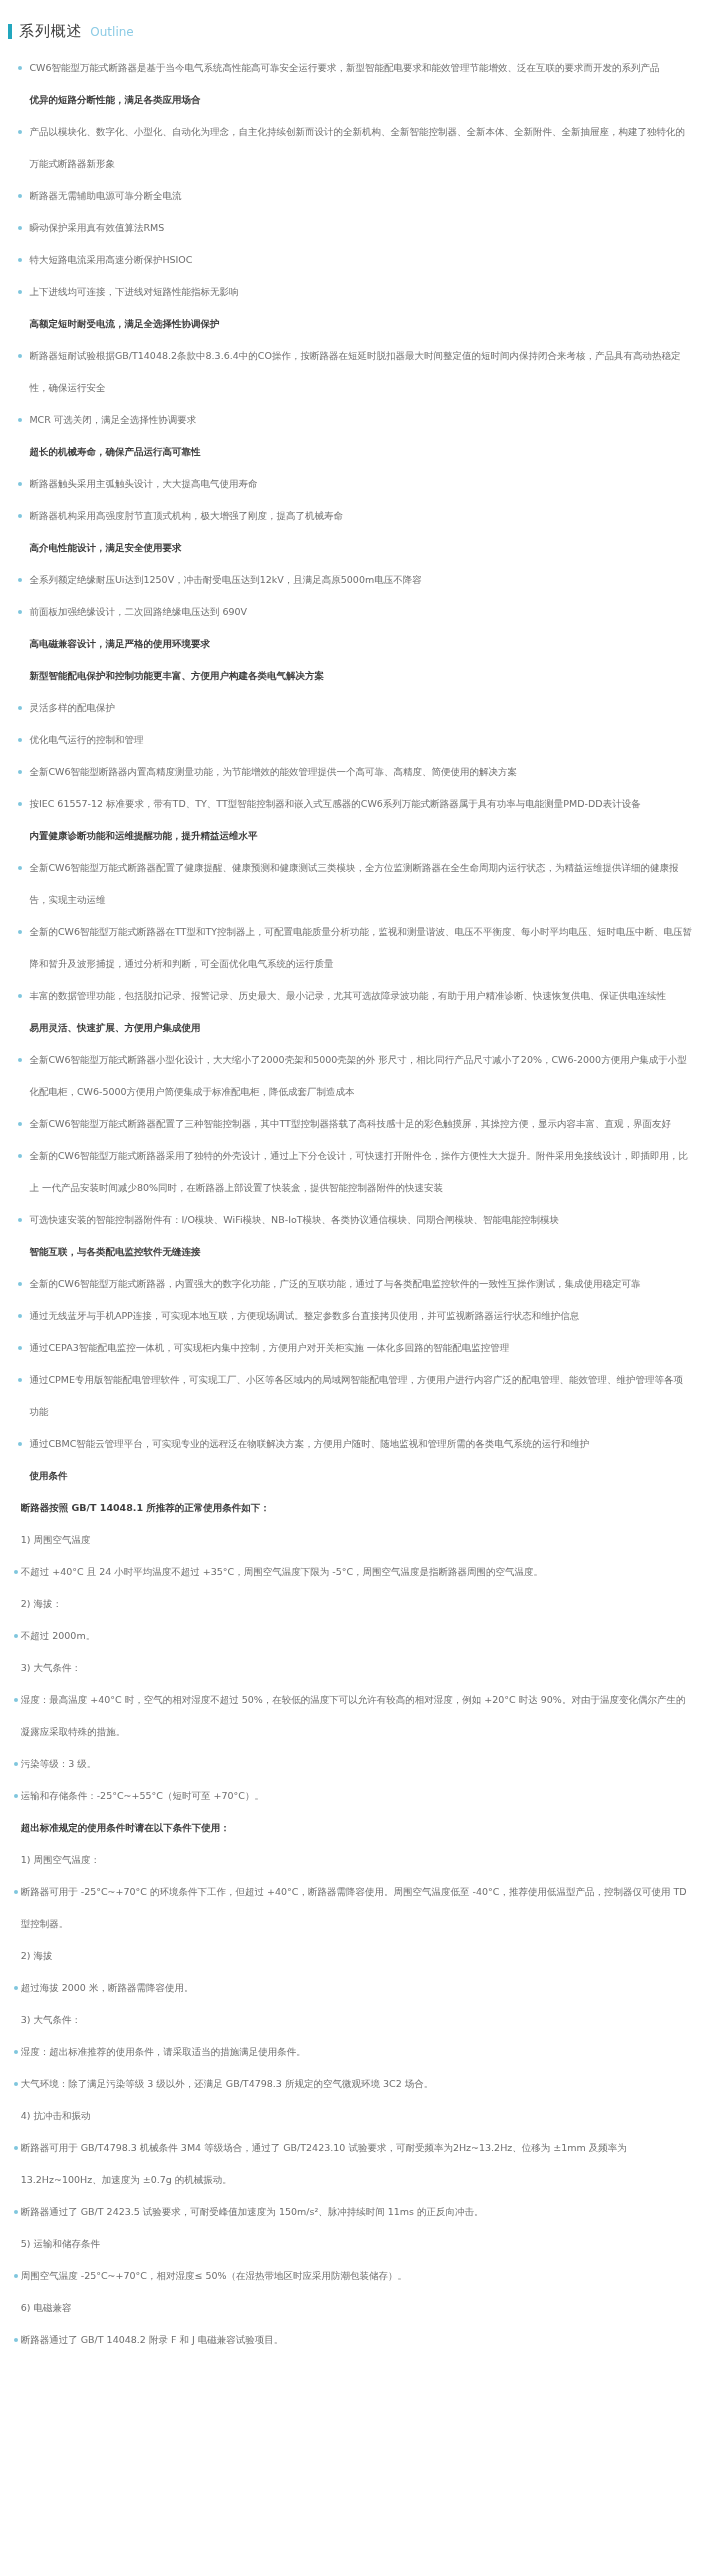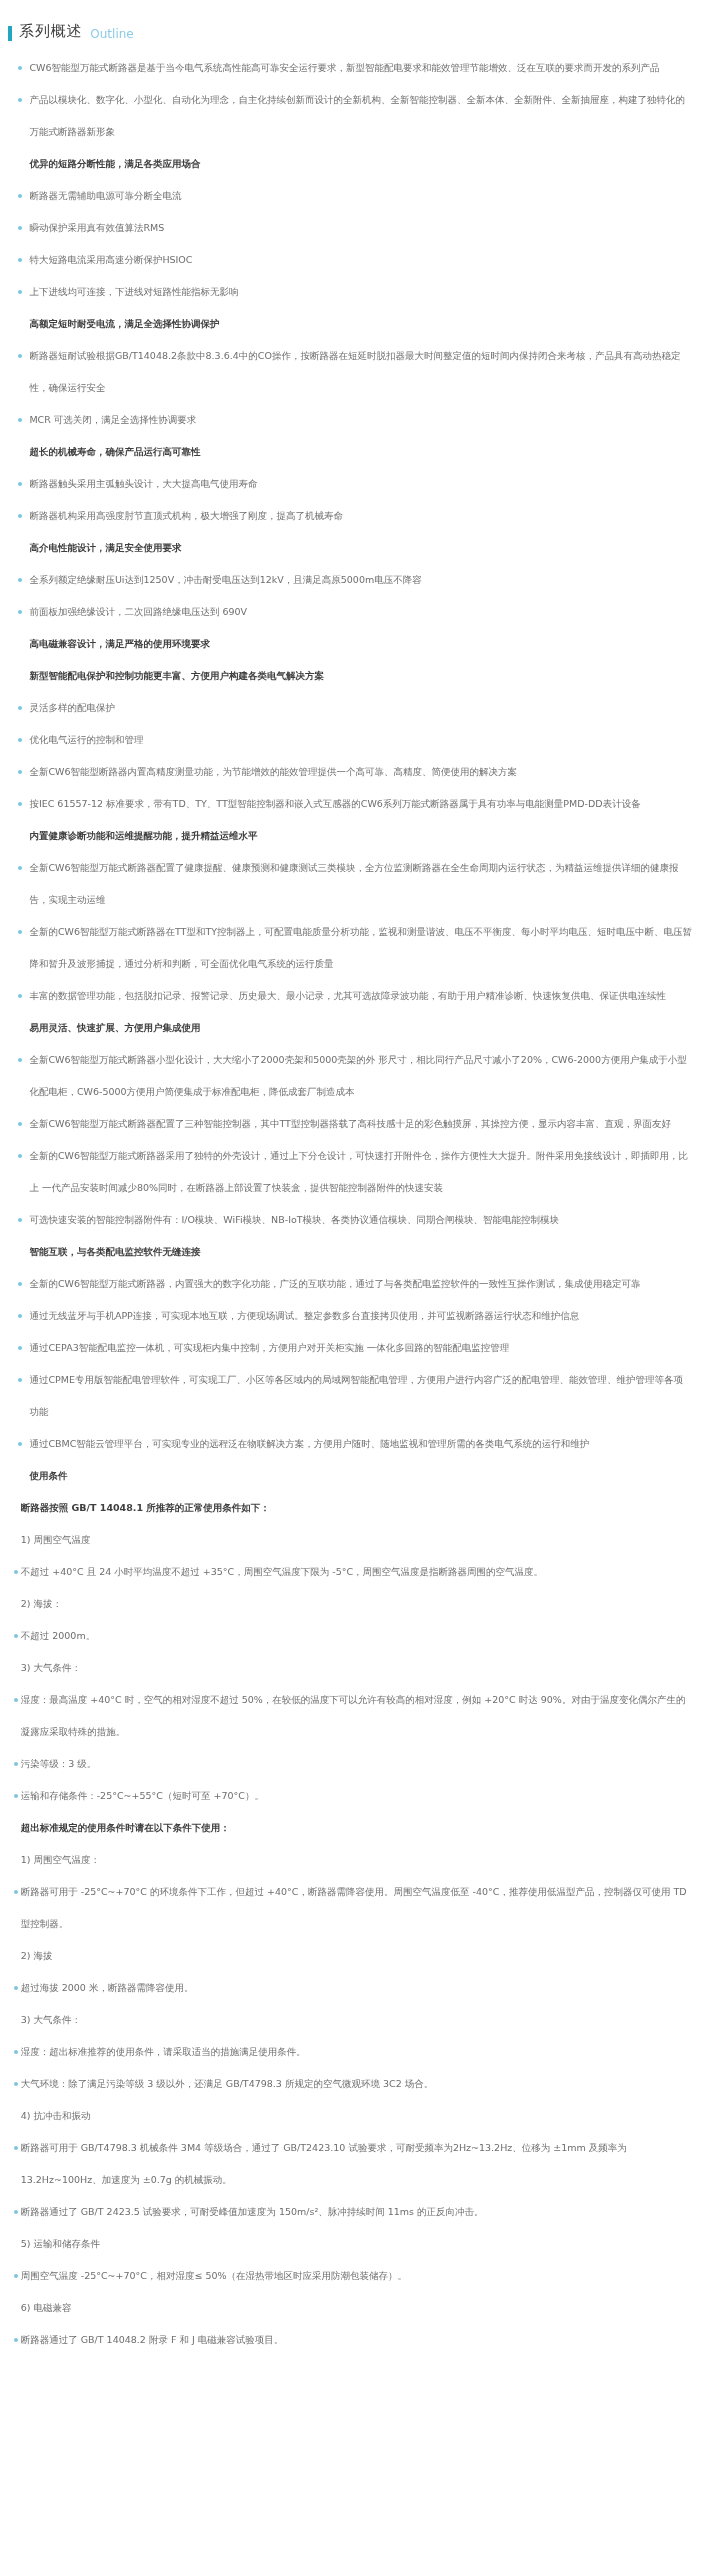--- a/index.html
+++ b/index.html
@@ -5,21 +5,21 @@
   html, body { margin: 0; padding: 0; background: #ffffff; }
   body {
     width: 714px;
     font-family: "DejaVu Sans", "Liberation Sans", sans-serif;
     -webkit-font-smoothing: antialiased;
   }
   .page { padding: 20.6px 11px 24px 8px; }
 
   .title-row {
     display: flex;
-    align-items: flex-end;
+    align-items: center;
     margin: 1.6px 0 11px 0;
   }
   .title-bar {
     width: 4px;
     height: 15px;
     margin-right: 7.1px;
     background: #22a7be;
   }
   .title-zh {
     font-size: 15px;
@@ -64,22 +64,22 @@
 <body>
 
 <div class="page">
   <div class="title-row">
     <span class="title-bar"></span>
     <span class="title-zh">系列概述</span>
     <span class="title-en">Outline</span>
   </div>
   <div class="content" id="content">
       <p class="item bullet"><span>CW6智能型万能式断路器是基于当今电气系统高性能高可靠安全运行要求，新型智能配电要求和能效管理节能增效、泛在互联的要求而开发的系列产品</span></p>
+      <p class="item heading"><span>优异的短路分断性能，满足各类应用场合</span></p>
       <p class="item bullet"><span>产品以模块化、数字化、小型化、自动化为理念，自主化持续创新而设计的全新机构、全新智能控制器、全新本体、全新附件、全新抽屉座，构建了独特化的万能式断路器新形象</span></p>
-      <p class="item heading"><span>优异的短路分断性能，满足各类应用场合</span></p>
       <p class="item bullet"><span>断路器无需辅助电源可靠分断全电流</span></p>
       <p class="item bullet"><span>瞬动保护采用真有效值算法RMS</span></p>
       <p class="item bullet"><span>特大短路电流采用高速分断保护HSIOC</span></p>
       <p class="item bullet"><span>上下进线均可连接，下进线对短路性能指标无影响</span></p>
       <p class="item heading"><span>高额定短时耐受电流，满足全选择性协调保护</span></p>
       <p class="item bullet"><span>断路器短耐试验根据GB/T14048.2条款中8.3.6.4中的CO操作，按断路器在短延时脱扣器最大时间整定值的短时间内保持闭合来考核，产品具有高动热稳定性，确保运行安全</span></p>
       <p class="item bullet"><span>MCR 可选关闭，满足全选择性协调要求</span></p>
       <p class="item heading"><span>超长的机械寿命，确保产品运行高可靠性</span></p>
       <p class="item bullet"><span>断路器触头采用主弧触头设计，大大提高电气使用寿命</span></p>
       <p class="item bullet"><span>断路器机构采用高强度肘节直顶式机构，极大增强了刚度，提高了机械寿命</span></p>

